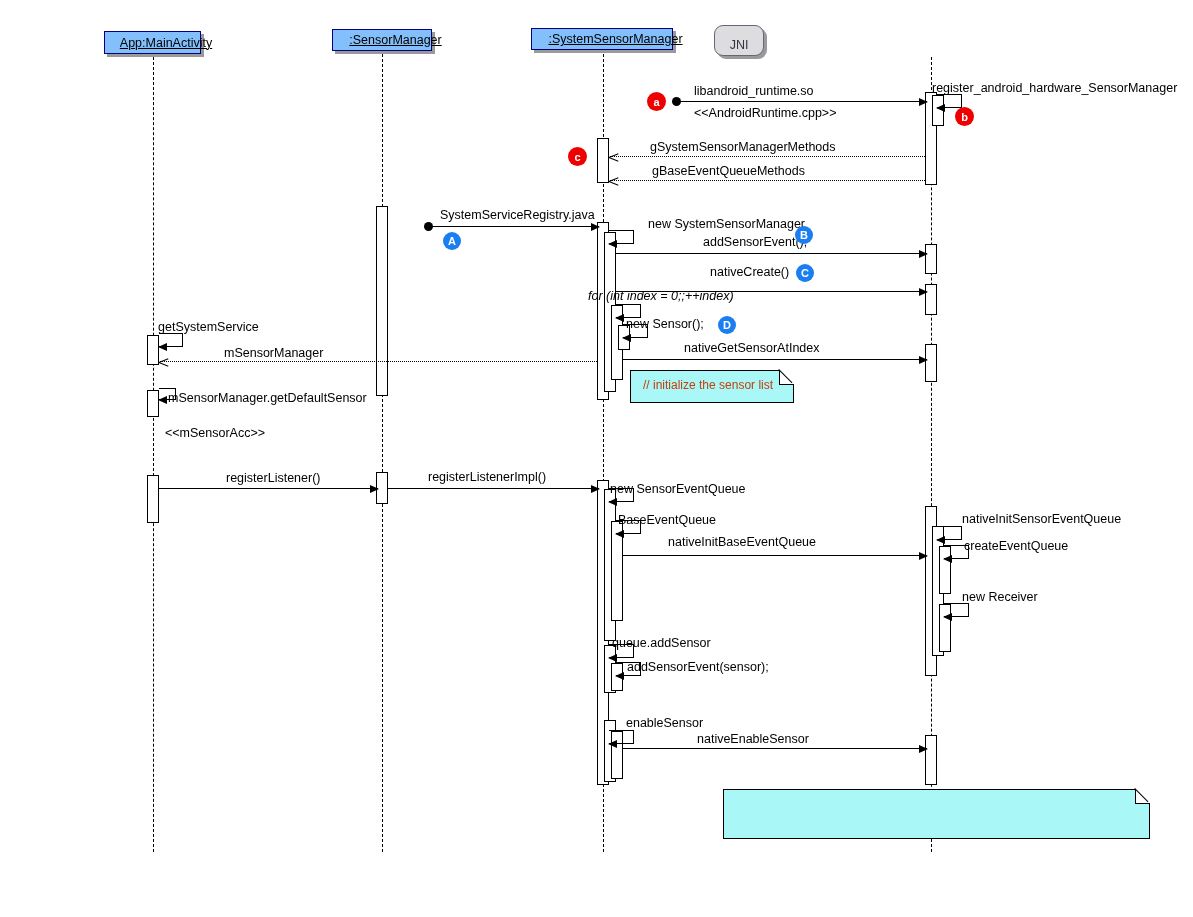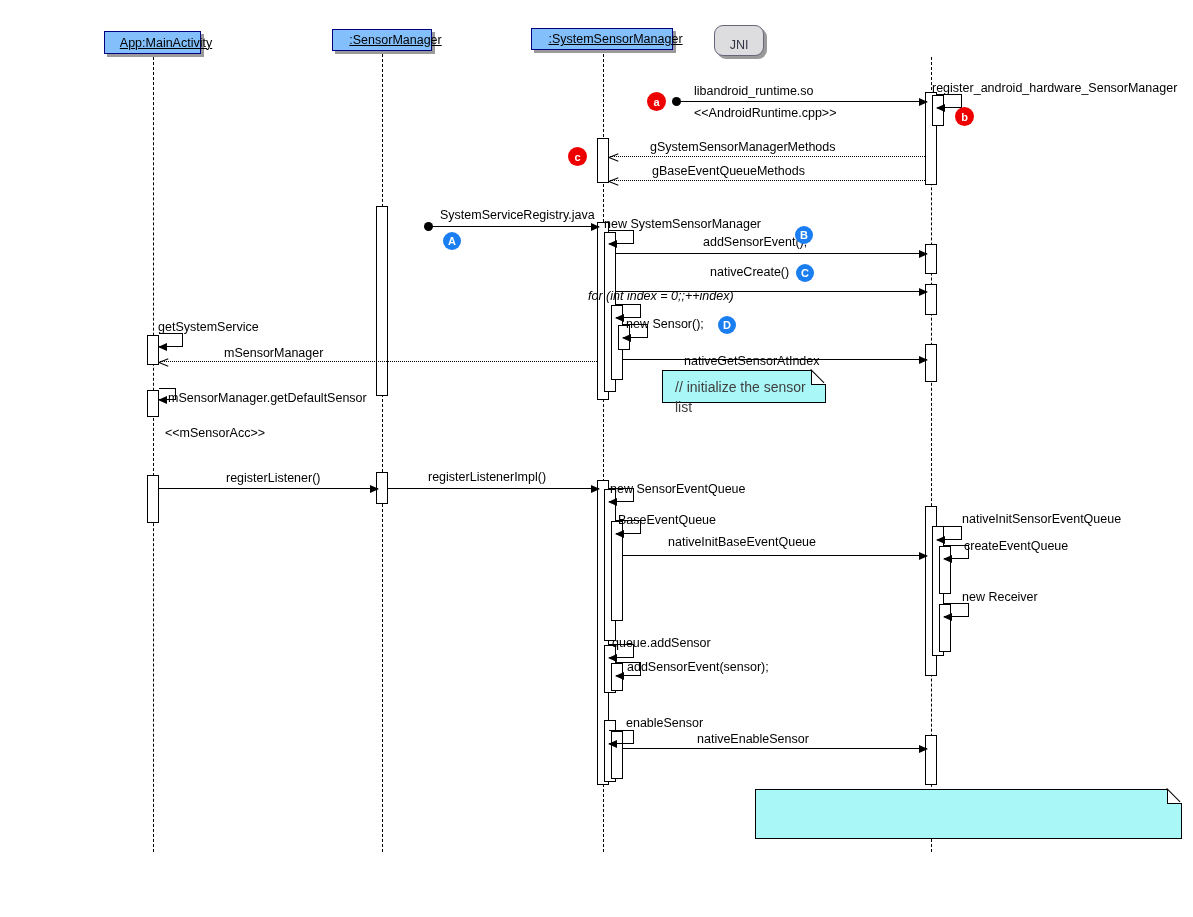--- a/index.html
+++ b/index.html
@@ -52,21 +52,21 @@
   .dot{position:absolute;width:9px;height:9px;border-radius:50%;background:#000;z-index:5;}
 
   
   .marker{position:absolute;border-radius:50%;display:flex;align-items:center;justify-content:center;
      font-size:11px;font-weight:bold;color:#ffffff;z-index:8;}
   .marker.red{background:#ee0000;width:19px;height:19px;}
   .marker.blue{background:#1a7ef0;width:18px;height:18px;}
 
   
   .note{position:absolute;background:#aaf7f7;border:1.1px solid #000000;box-sizing:border-box;
-     font-size:14px;color:#404040;z-index:7;padding:6px 9px 5px 12px;line-height:1.45;margin-left:32px;}
+     font-size:12px;color:#c2410c;z-index:7;padding:6px 9px 5px 12px;line-height:1.45;}
   .note .fold{position:absolute;right:-1px;top:-1px;width:14px;height:14px;
      background:#ffffff;border-left:1.1px solid #000;border-bottom:1.1px solid #000;
      transform:none;}
   .note .fold:after{content:"";position:absolute;left:-1px;top:-1px;width:19px;height:0;
      border-top:1.1px solid #000;transform-origin:left top;transform:rotate(45deg);}
 </style>
 </head>
 <body>
 
 <div id="canvas">
@@ -165,21 +165,21 @@
 
   <div class="dot" style="left:424px;top:222px;"></div>
   <div class="msg solid" style="left:430px;top:226px;width:169px;">
     <span class="arrowR"></span>
   </div>
   <div class="mlabel" style="left:440px;top:208px;">SystemServiceRegistry.java</div>
 
   <div class="selfmsg" style="left:609px;top:230px;width:25px;height:14px;">
     <span class="tip"></span>
   </div>
-  <div class="mlabel" style="left:604px;top:217px;text-align:center;">new SystemSensorManager</div>
+  <div class="mlabel" style="left:648px;top:217px;text-align:center;">new SystemSensorManager</div>
 
   <div class="msg solid" style="left:616px;top:253px;width:311px;">
     <span class="arrowR"></span>
   </div>
   <div class="mlabel" style="left:703px;top:235px;">addSensorEvent();</div>
 
   <div class="msg solid" style="left:616px;top:291px;width:311px;">
     <span class="arrowR"></span>
   </div>
   <div class="mlabel" style="left:710px;top:265px;">nativeCreate()</div>
@@ -190,21 +190,21 @@
     <span class="tip"></span>
   </div>
   <div class="selfmsg" style="left:623px;top:324px;width:25px;height:14px;">
     <span class="tip"></span>
   </div>
   <div class="mlabel" style="left:626px;top:317px;">new Sensor();</div>
 
   <div class="msg solid" style="left:623px;top:359px;width:304px;">
     <span class="arrowR"></span>
   </div>
-  <div class="mlabel" style="left:684px;top:354px;">nativeGetSensorAtIndex</div>
+  <div class="mlabel" style="left:684px;top:341px;">nativeGetSensorAtIndex</div>
 
   <div class="selfmsg" style="left:159px;top:333px;width:24px;height:14px;">
     <span class="tip"></span>
   </div>
   <div class="mlabel" style="left:158px;top:320px;">getSystemService</div>
 
   <div class="msg dotted" style="left:160px;top:361px;width:437px;">
     <span class="arrowL open"></span>
   </div>
   <div class="mlabel" style="left:224px;top:346px;">mSensorManager</div>

